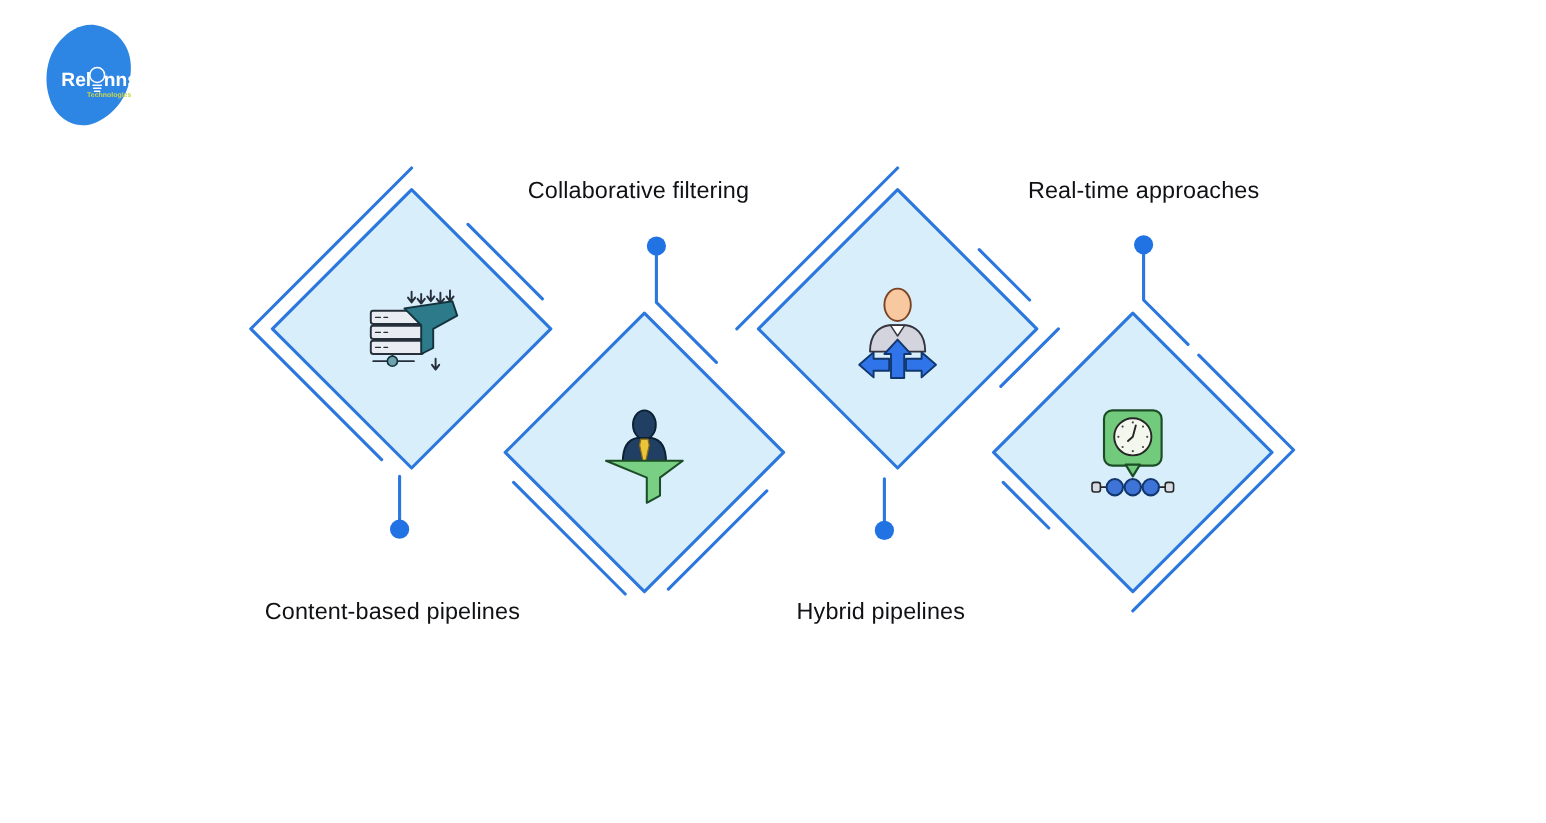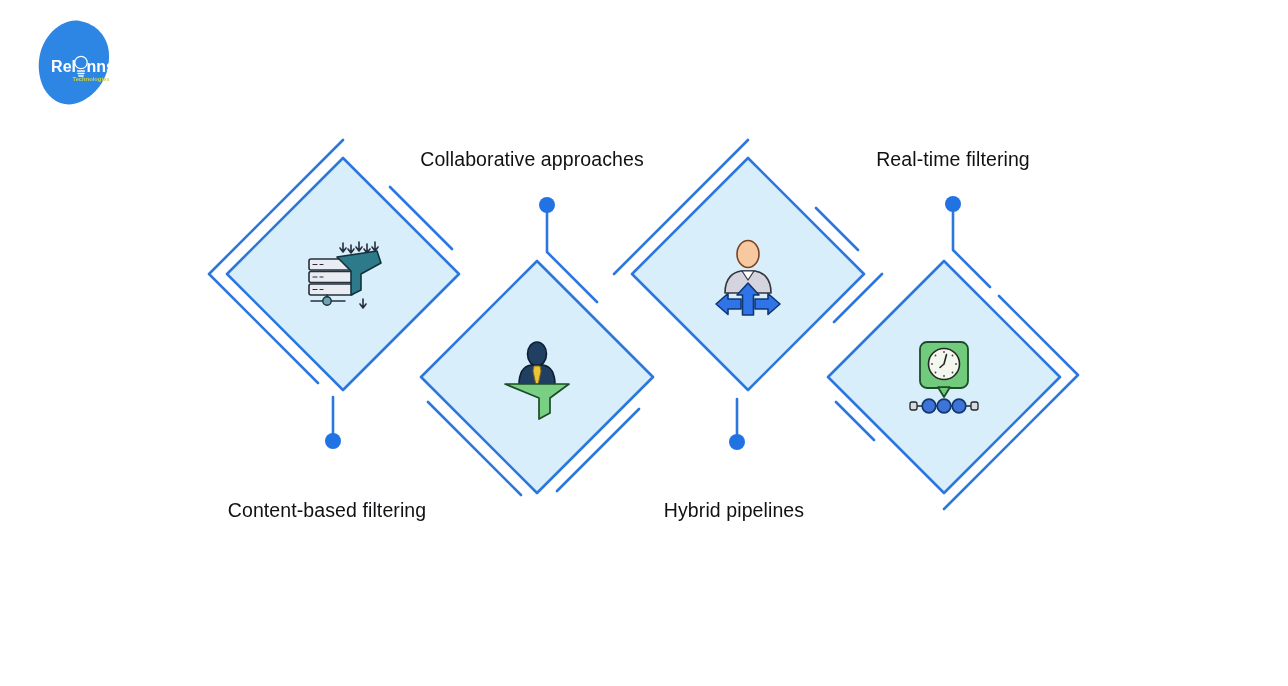--- a/index.html
+++ b/index.html
@@ -131,17 +131,17 @@
         <rect x="67" y="62" width="7" height="8" rx="2" fill="#d7dbe3" stroke="#262626" stroke-width="1.3"></rect>
         <g fill="#3e73d8" stroke="#11376e" stroke-width="1.7">
           <circle cx="25" cy="66" r="6.8"></circle>
           <circle cx="40" cy="66" r="6.8"></circle>
           <circle cx="55" cy="66" r="6.8"></circle>
         </g>
       </g>
     </g>
   </svg>
 
-  <div class="node-label" style="left:327px;top:499px">Content-based filtering</div>
-  <div class="node-label" style="left:532px;top:148px">Collaborative approaches</div>
+  <div class="node-label" style="left:327px;top:499px">Content-based pipelines</div>
+  <div class="node-label" style="left:532px;top:148px">Collaborative filtering</div>
   <div class="node-label" style="left:734px;top:499px">Hybrid pipelines</div>
-  <div class="node-label" style="left:953px;top:148px">Real-time filtering</div>
+  <div class="node-label" style="left:953px;top:148px">Real-time approaches</div>
 </div>
 
 </body></html>

